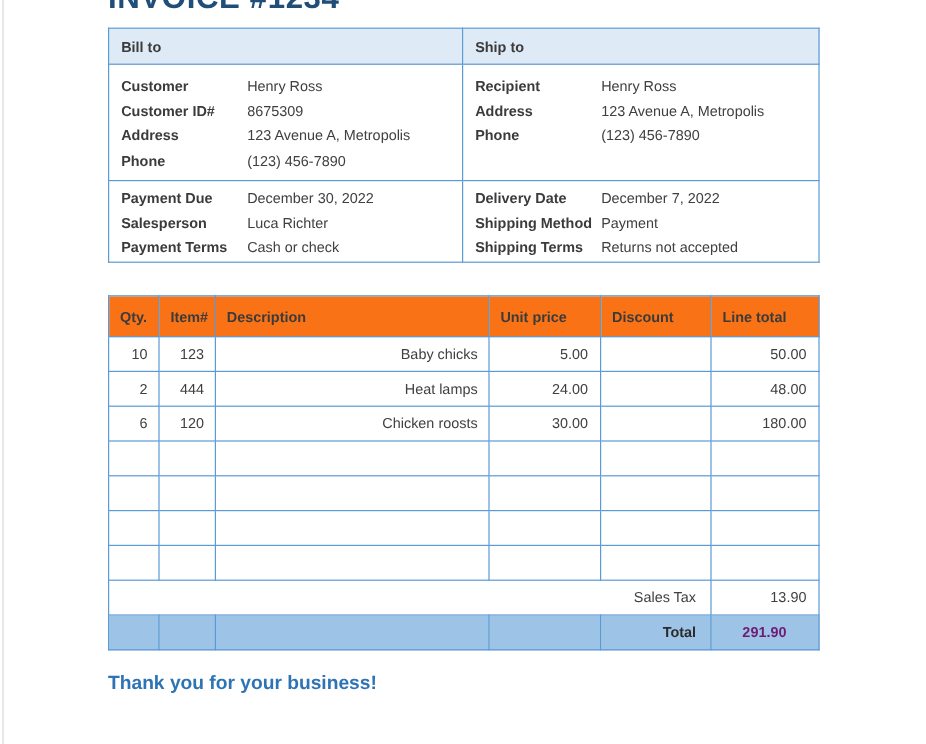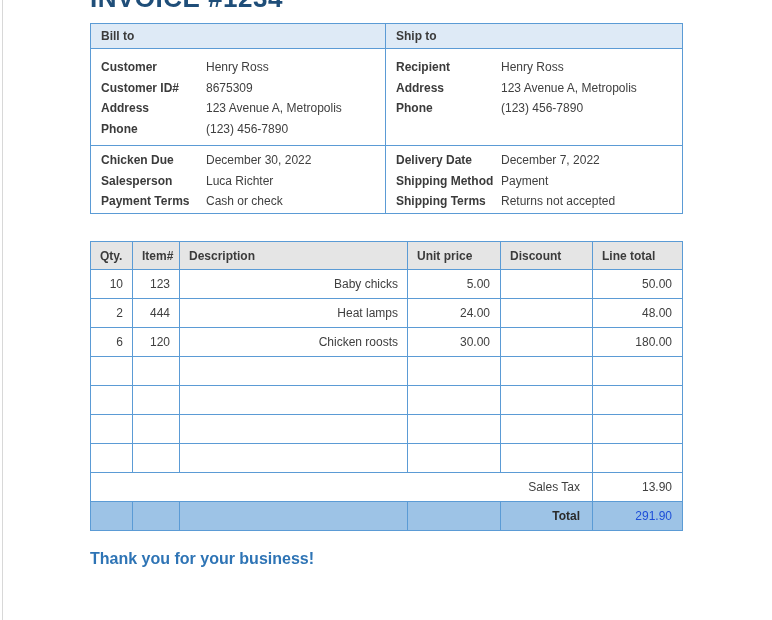--- a/index.html
+++ b/index.html
@@ -26,43 +26,43 @@
     color: #1F4E79; letter-spacing: 0.5px;
     white-space: nowrap;
   }
   table { border-collapse: collapse; table-layout: fixed; width: 592px; }
   td, th { border: 1px solid #5B9BD5; font-size: 12px; vertical-align: middle; }
 
   
   .t1 { margin-top: 23px; }
   .t1 th {
     background: #DEEAF6; text-align: left;
-    height: 25px; padding-left: 10px;
+    height: 30px; padding-left: 10px;
     font-size: 12px; color: #3b3b3b;
   }
   .t1 td { vertical-align: top; padding: 8px 10px 0 10px; }
   .t1 .block-a { height: 97px; }
   .t1 .block-b { height: 68px; }
   .t1 .block-b td { padding-top: 4px; }
   .pair { line-height: 20.5px; white-space: nowrap; }
   .lbl { display: inline-block; width: 105px; font-weight: bold; }
   .val { color: #404040; text-align: center; }
 
   
   .t2 { margin-top: 27px; }
   .t2 th {
-    background: #e5e5e5; text-align: left;
-    height: 28px; padding-left: 9px; font-size: 12px;
+    background: #f97316; text-align: left;
+    height: 34px; padding-left: 9px; font-size: 12px;
   }
   .t2 td { height: 29px; padding: 0 9px; color: #404040; text-align: right; }
   .t2 .num { text-align: right; padding-right: 10px; }
   .t2 .sum-lbl { text-align: right; padding-right: 12px; }
   .t2 .tot { background: #9DC3E6; }
   .t2 .tot-lbl { text-align: right; padding-right: 12px; font-weight: bold; color: #2b2b2b; }
-  .t2 .bold { font-weight: normal; color: #1d4ed8; }
+  .t2 .bold { font-weight: bold; color: #701a75; text-align: center; }
 
   .footer {
     margin-top: 19px;
     font-size: 16px; line-height: 17px; font-weight: bold;
     color: #2E74B5;
     white-space: nowrap;
   }
 </style>
 </head>
 <body>
@@ -106,21 +106,21 @@
           <span class="lbl">Address</span><span class="val">123 Avenue A, Metropolis</span>
         </div>
         <div class="pair">
           <span class="lbl">Phone</span><span class="val">(123) 456-7890</span>
         </div>
       </td>
     </tr>
     <tr class="block-b">
       <td>
         <div class="pair">
-          <span class="lbl">Chicken Due</span><span class="val">December 30, 2022</span>
+          <span class="lbl">Payment Due</span><span class="val">December 30, 2022</span>
         </div>
         <div class="pair">
           <span class="lbl">Salesperson</span><span class="val">Luca Richter</span>
         </div>
         <div class="pair">
           <span class="lbl">Payment Terms</span><span class="val">Cash or check</span>
         </div>
       </td>
       <td>
         <div class="pair">

